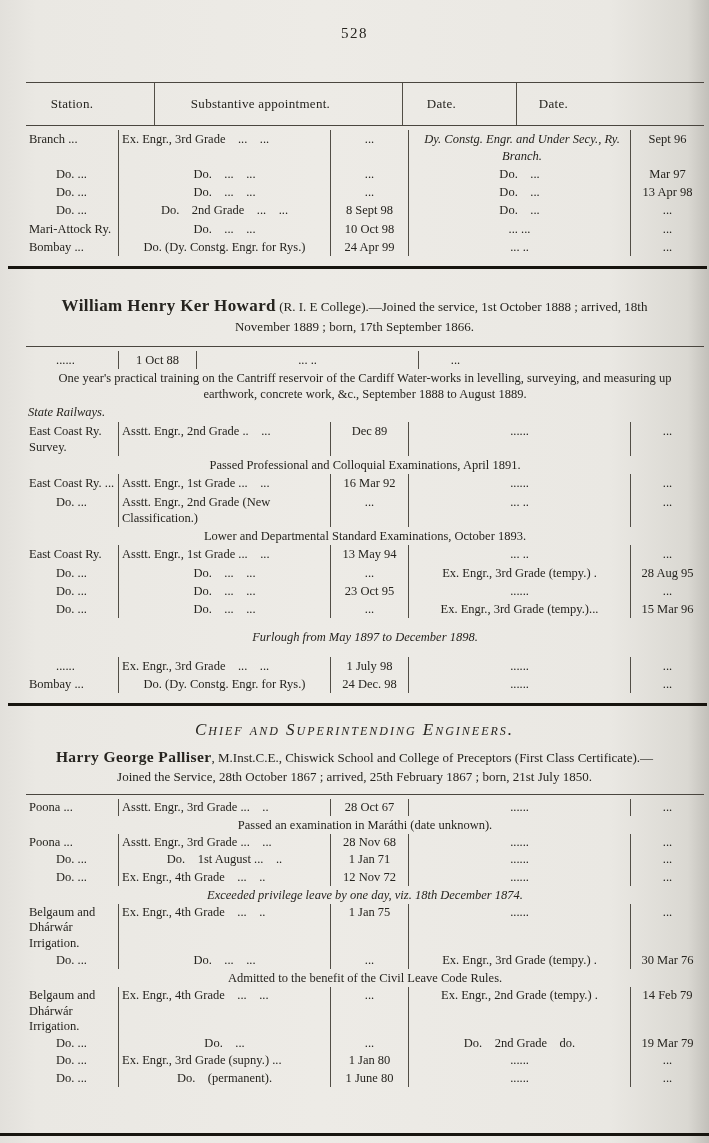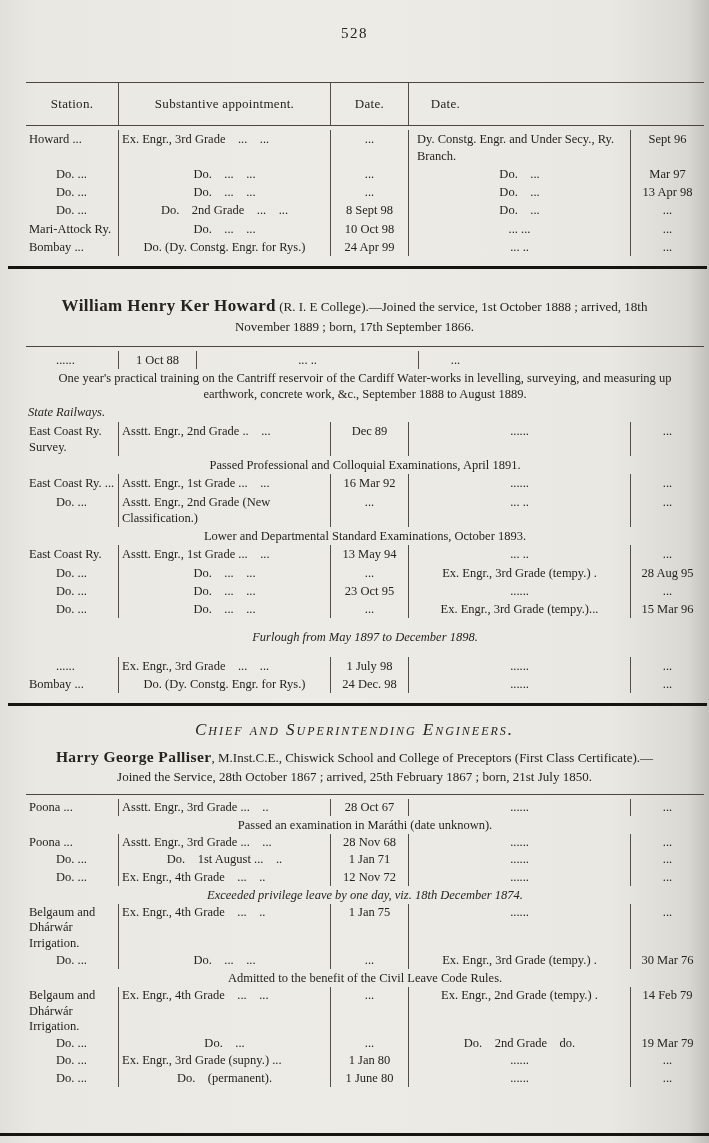--- a/index.html
+++ b/index.html
@@ -21,38 +21,38 @@
     font-size: 15px;
     letter-spacing: 1.5px;
   }
   .tbl { margin-left: 26px; margin-right: 5px; }
   .rule-thin { height: 1px; background: #4a463f; }
   .rule-thick { height: 3px; background: #17150f; margin-left: 8px; margin-right: 2px; }
   .mt38 { margin-top: 38px; }
   .mt10 { margin-top: 10px; }
   .mb4  { margin-bottom: 4px; }
 
-  .header-row { display: flex; align-items: flex-start; }
+  .header-row { display: flex; align-items: flex-start; gap: 36px; }
   .hcell {
     padding: 13px 2px;
     text-align: center;
     font-size: 13px;
     letter-spacing: 0.3px;
   }
   .vline { border-left: 1px solid #524e46; }
 
   .trow { display: flex; align-items: stretch; min-height: 18px; }
   .cell { padding: 1px 3px; }
   .c-station { width: 92px; }
   .c-station.indent { padding-left: 30px; }
   .c-sub { width: 212px; }
   .c-sub.center { text-align: center; padding-left: 3px; }
   .c-date1 { width: 78px; text-align: center; }
   .c-off { width: 222px; text-align: center; }
-  .c-off.left { text-align: left; padding-left: 8px; }
+  .c-off.left { text-align: center; padding-left: 8px; font-style: italic; }
   .c-date2 { width: 74px; text-align: center; }
 
   .note { text-align: center; margin: 1px 10px; }
   .note-italic { font-style: italic; text-align: center; margin: 11px 10px; }
   .label-italic { font-style: italic; margin: 2px 0 1px 2px; }
 
   .person-h { text-align: center; margin: 26px 48px 10px; font-size: 13px; line-height: 1.35; }
   .person-name { font-size: 17px; font-weight: bold; letter-spacing: 0.4px; }
   .chief-heading {
     text-align: center;
@@ -79,21 +79,21 @@
     <div class="rule-thin mt38"></div>
     <div class="header-row">
       <div class="hcell c-station">Station.</div>
       <div class="hcell c-sub vline">Substantive appointment.</div>
       <div class="hcell c-date1 vline">Date.</div>
       <div class="hcell c-date2 vline">Date.</div>
     </div>
     <div class="rule-thin mb4"></div>
     <div>
         <div class="trow">
-          <div class="cell c-station">Howard ...</div>
+          <div class="cell c-station">Branch ...</div>
           <div class="cell c-sub vline">Ex. Engr., 3rd Grade ... ...</div>
           <div class="cell c-date1 vline">...</div>
           <div class="cell c-off vline left">Dy. Constg. Engr. and Under Secy., Ry. Branch.</div>
           <div class="cell c-date2 vline">Sept 96</div>
         </div>
         <div class="trow">
           <div class="cell c-station indent">Do. ...</div>
           <div class="cell c-sub vline center">Do. ... ...</div>
           <div class="cell c-date1 vline">...</div>
           <div class="cell c-off vline">Do. ...</div>

